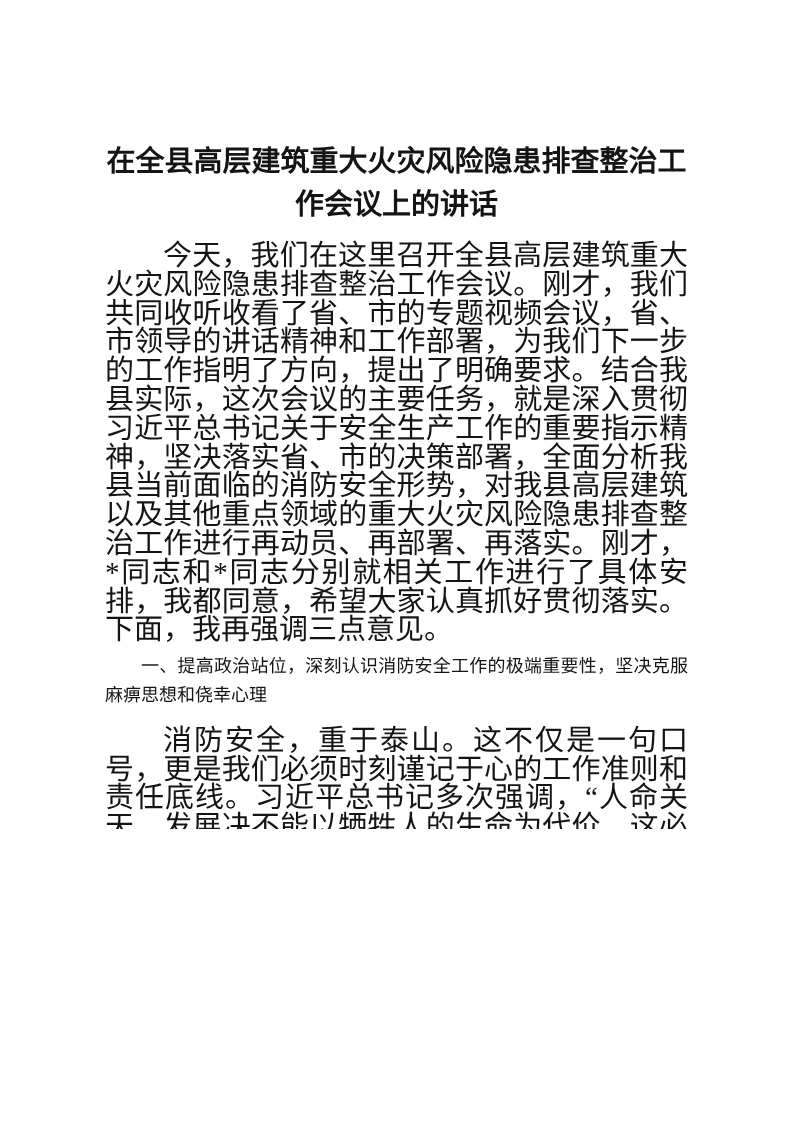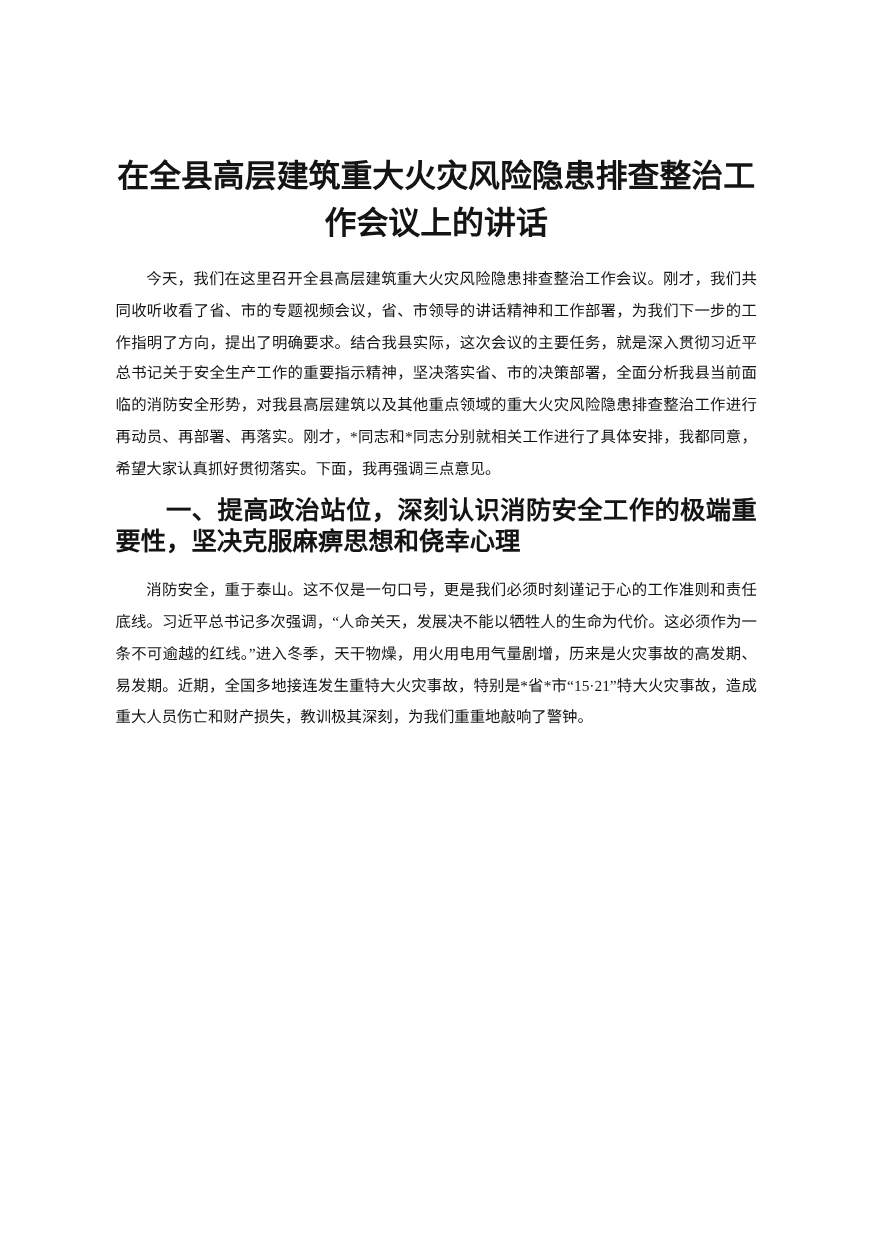--- a/index.html
+++ b/index.html
@@ -28,29 +28,29 @@
     letter-spacing: 0;
   }
   .salutation {
     margin: 0;
     font-size: 21.5px;
     line-height: 28.8px;
     text-align: justify;
   }
   .body-para {
     margin: 15px 0 0 0;
-    font-size: 14px;
+    font-size: 29px;
     line-height: 28.8px;
     text-align: justify;
     text-indent: 2em;
   }
   .section-heading {
     margin: 8px 0 16px 0;
-    font-size: 23px;
-    font-weight: 700;
+    font-size: 18px;
+    font-weight: 400;
     line-height: 28.8px;
     text-align: justify;
     text-indent: 2em;
   }
 </style>
 </head>
 <body>
 
 <div class="page">
   <h1 class="doc-title">在全县高层建筑重大火灾风险隐患排查整治工作会议上的讲话</h1>

